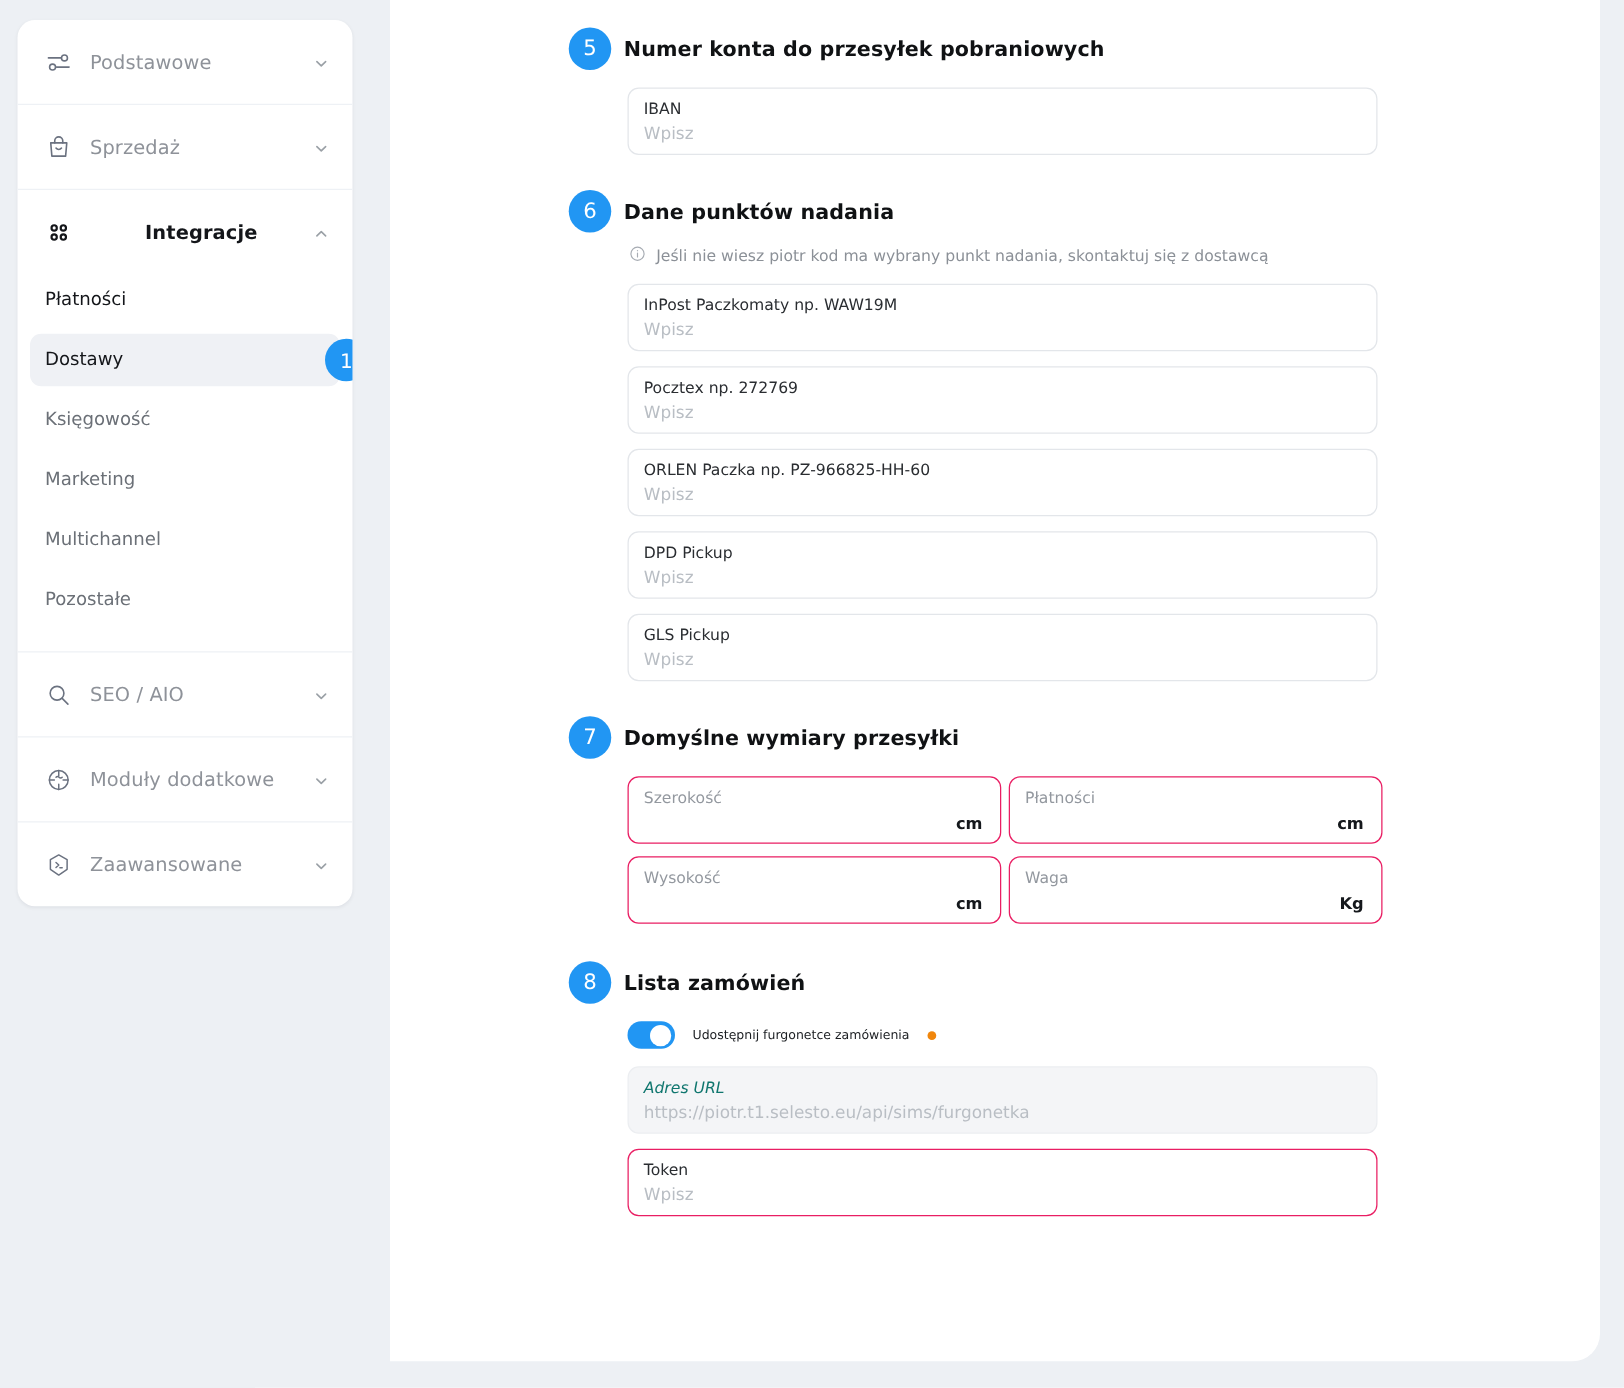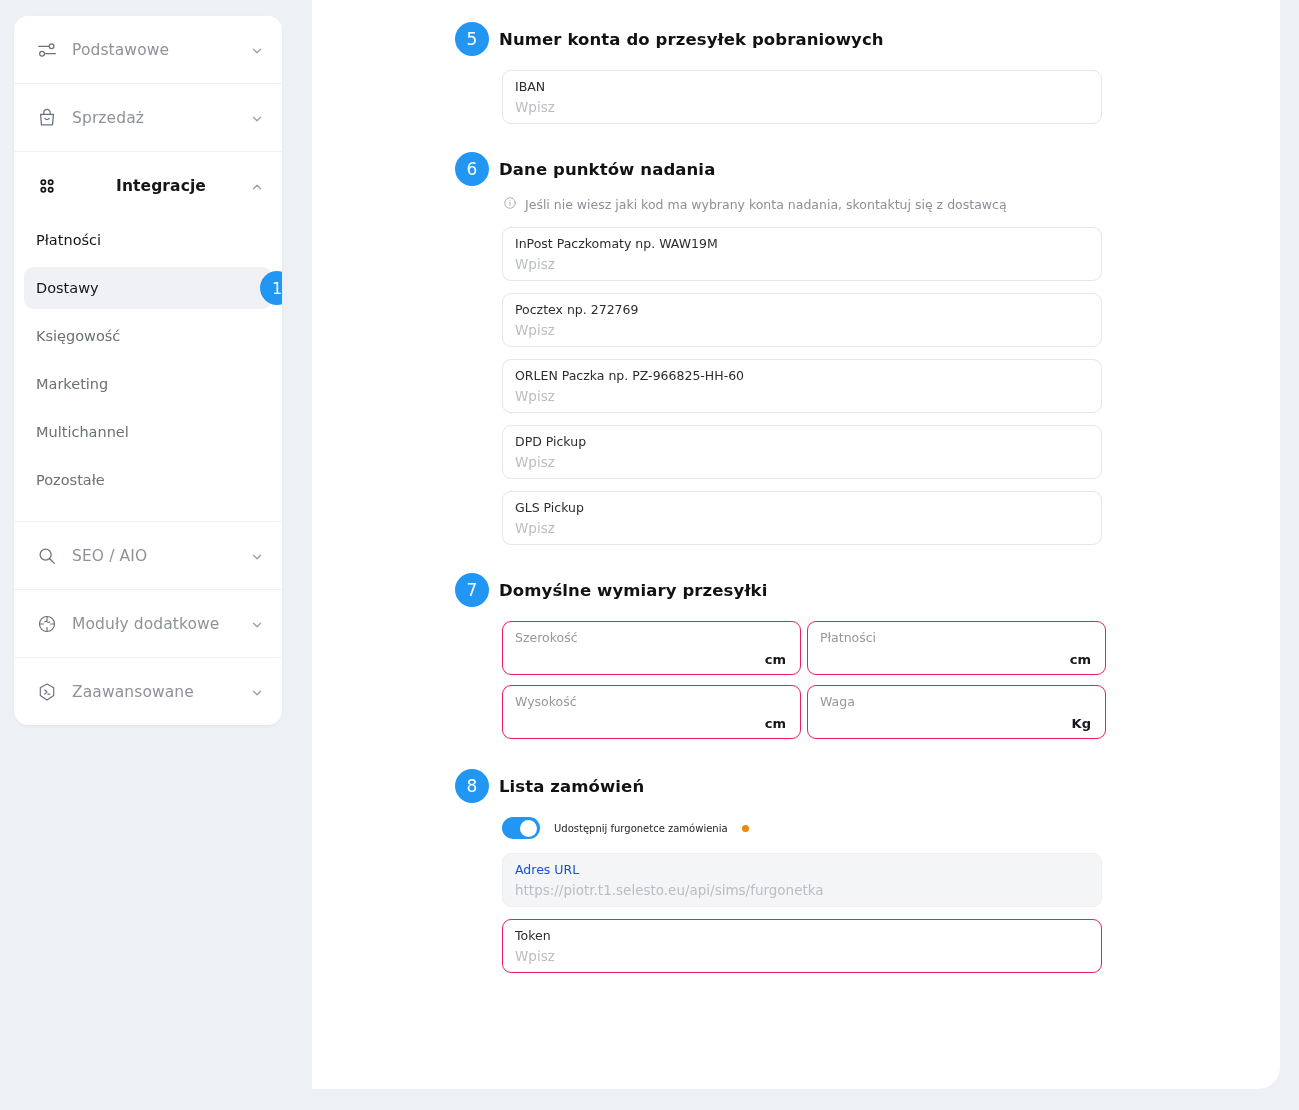--- a/index.html
+++ b/index.html
@@ -170,21 +170,21 @@
     padding: 8px 14px 0 12px;
     margin-bottom: 12px;
   }
   .field.pink { border-color: #e91e63; }
   .field.disabled { background: #f4f5f7; border-color: #eceef1; }
   .field-label {
     font-size: 12.5px;
     color: #2a2d31;
     line-height: 16px;
   }
-  .field.disabled .field-label { color: #1d4ed8; }
+  .field.disabled .field-label { color: #0f766e; font-style: italic; }
   .field-value {
     font-size: 13.5px;
     color: #b9bec4;
     line-height: 20px;
     margin-top: 2px;
   }
 
   .dims { margin-left: 47px; margin-top: 14px; width: 604px; }
   .dim-row { display: flex; gap: 6px; margin-bottom: 10px; }
   .dim {
@@ -407,21 +407,21 @@
           <h2 class="sec-title">Dane punktów nadania</h2>
         </div>
         <div class="hint">
           <span>
             <svg width="14" height="14" viewBox="0 0 24 24" fill="none" stroke="#a7acb3" stroke-width="1.6" stroke-linecap="round">
               <circle cx="12" cy="12" r="9"></circle>
                 <line x1="12" y1="11" x2="12" y2="16.5"></line>
                 <circle cx="12" cy="7.8" r="0.9" fill="#a7acb3" stroke="none"></circle>
             </svg>
           </span>
-          <span>Jeśli nie wiesz jaki kod ma wybrany konta nadania, skontaktuj się z dostawcą</span>
+          <span>Jeśli nie wiesz piotr kod ma wybrany punkt nadania, skontaktuj się z dostawcą</span>
         </div>
         <div class="fields">
           <div class="field">
             <div class="field-label">InPost Paczkomaty np. WAW19M</div>
             <div class="field-value">Wpisz</div>
           </div>
           <div class="field">
             <div class="field-label">Pocztex np. 272769</div>
             <div class="field-value">Wpisz</div>
           </div>

